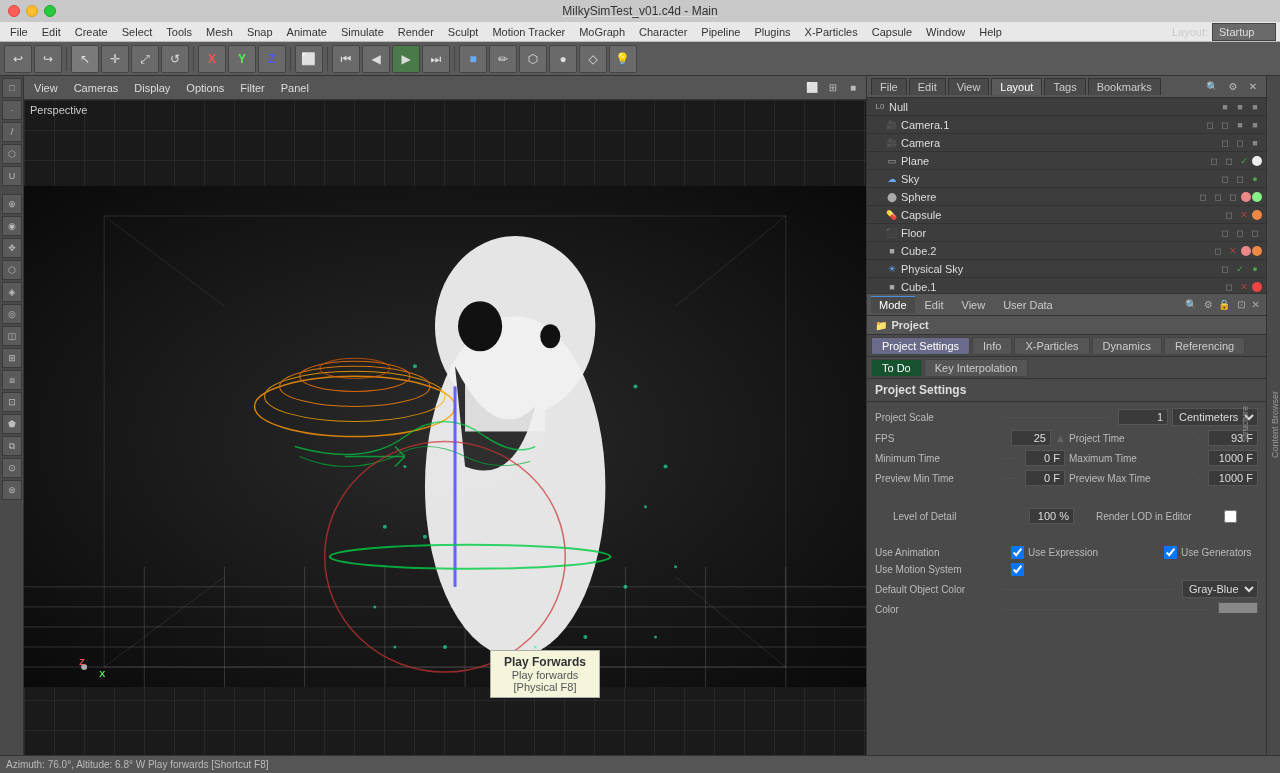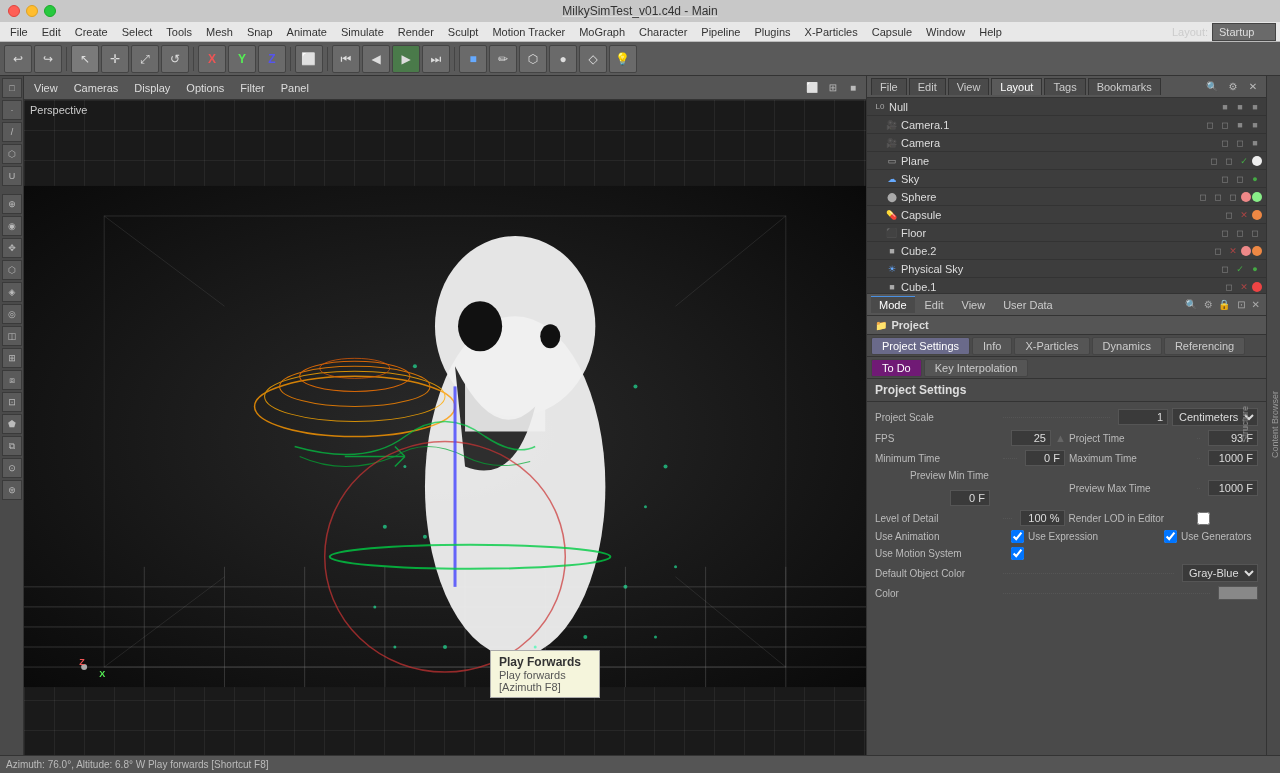--- a/index.html
+++ b/index.html
@@ -343,21 +343,21 @@
     }
     .props-tert-tab {
       padding: 2px 10px;
       font-size: 11px;
       color: #ccc;
       cursor: pointer;
       background: #555;
       border: 1px solid #444;
       border-radius: 2px;
     }
-    .props-tert-tab.active { background: #701a75; color: #fff; }
+    .props-tert-tab.active { background: #14532d; color: #fff; }
 
     #project-settings-heading {
       padding: 4px 8px;
       font-size: 12px;
       font-weight: bold;
       color: #ddd;
       background: #4a4a4a;
       border-bottom: 1px solid #333;
     }
 
@@ -412,20 +412,21 @@
     
     #tooltip {
       position: absolute;
       background: #f5f5dc;
       border: 1px solid #aaa;
       color: #333;
       font-size: 11px;
       padding: 4px 8px;
       z-index: 100;
       pointer-events: none;
+      text-align: center;
     }
 
     
     #statusbar {
       height: 18px;
       background: #555;
       display: flex;
       align-items: center;
       padding: 0 6px;
       font-size: 10px;
@@ -889,34 +890,34 @@
           <div class="settings-row" style="margin:0;">
             <span class="settings-label" style="font-size:10px;">Minimum Time</span>
             <span style="flex:1; border-bottom:1px dotted #555; margin: 0 4px;"></span>
             <input class="settings-input" value="0 F" style="width: 40px;">
           </div>
           <div class="settings-row" style="margin:0;">
             <span class="settings-label" style="font-size:10px;">Maximum Time</span>
             <span style="flex:1; border-bottom:1px dotted #555; margin: 0 4px;"></span>
             <input class="settings-input" value="1000 F" style="width: 50px;">
           </div>
-          <div class="settings-row" style="margin:0;flex-direction:column;">
+          <div class="settings-row" style="margin:0;">
             <span class="settings-label" style="font-size:10px;">Preview Min Time</span>
             <span style="flex:1; border-bottom:1px dotted #555; margin: 0 4px;"></span>
             <input class="settings-input" value="0 F" style="width: 40px;">
           </div>
           <div class="settings-row" style="margin:0;">
             <span class="settings-label" style="font-size:10px;">Preview Max Time</span>
             <span style="flex:1; border-bottom:1px dotted #555; margin: 0 4px;"></span>
             <input class="settings-input" value="1000 F" style="width: 50px;">
           </div>
         </div>
 
         <div style="display:grid; grid-template-columns:1fr 1fr; gap:4px; margin-bottom:4px;">
-          <div class="settings-row" style="margin:0;justify-content:center;">
+          <div class="settings-row" style="margin:18px;justify-content:center;">
             <span class="settings-label" style="font-size:10px;">Level of Detail</span>
             <span style="flex:1; border-bottom:1px dotted #555; margin: 0 4px;"></span>
             <input class="settings-input" value="100 %" style="width: 45px;">
           </div>
           <div class="settings-row" style="margin:0;">
             <span class="settings-label" style="font-size:10px;">Render LOD in Editor</span>
             <input type="checkbox" style="margin-left: 4px;">
           </div>
         </div>
 
@@ -969,18 +970,18 @@
   <div id="content-browser-panel">
     <span class="side-label">Content Browser</span>
     <span class="side-label">Structure</span>
   </div>
 
 </div>
 
 <div id="tooltip" style="left: 490px; top: 650px; min-width:110px;">
   <div style="font-weight:bold; font-size:12px;">Play Forwards</div>
   <div style="font-size:11px; color:#555;">Play forwards</div>
-  <div style="font-size:11px; color:#555;">[Azimuth F8]</div>
+  <div style="font-size:11px; color:#555;">[Physical F8]</div>
 </div>
 
 <div id="statusbar" style="position:absolute; bottom:0; left:0; right:0; height:18px; background:#555; display:flex; align-items:center; padding: 0 6px; font-size:10px; color:#bbb; z-index:10;">
   <span>Azimuth: 76.0°, Altitude: 6.8°  W   Play forwards [Shortcut F8]</span>
 </div>
 
 </body></html>

